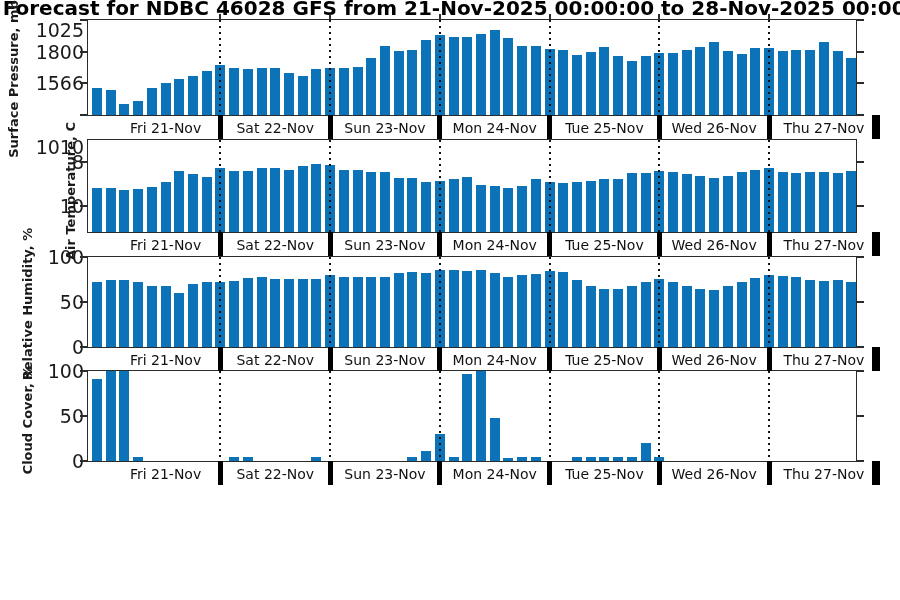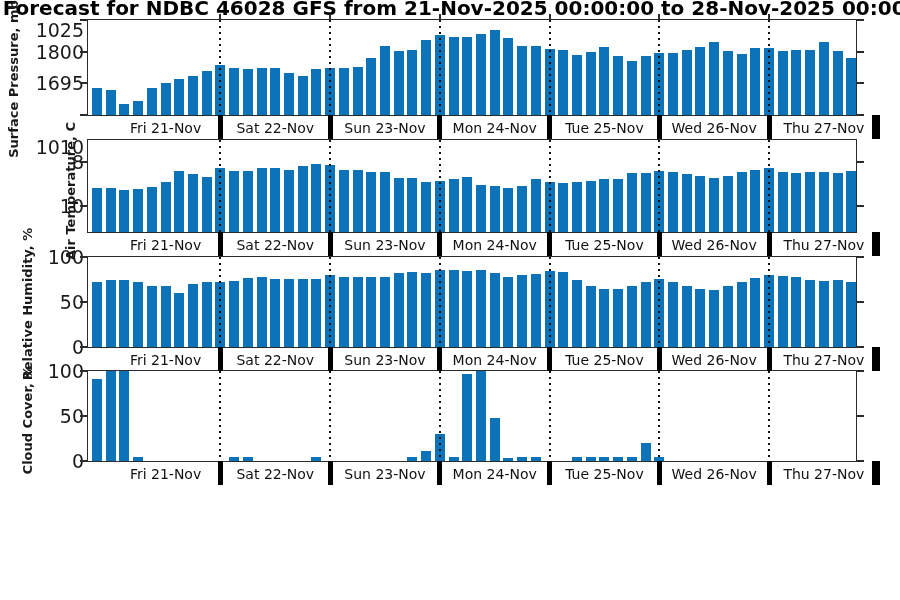--- a/index.html
+++ b/index.html
@@ -118,21 +118,21 @@
       <div class="tick" style="left: 548.571px; top: 13.5px; width: 2px; height: 5px;"></div>
       <div class="gridline" style="left: 658.286px; top: 20px; height: 95px;"></div>
       <div class="tick" style="left: 658.286px; top: 13.5px; width: 2px; height: 5px;"></div>
       <div class="gridline" style="left: 768px; top: 20px; height: 95px;"></div>
       <div class="tick" style="left: 768px; top: 13.5px; width: 2px; height: 5px;"></div>
       <div class="tick" style="left: 80px; top: 114px; width: 7px; height: 2px;"></div>
       <div class="tick" style="left: 857px; top: 114px; width: 7px; height: 2px;"></div>
       <div class="ytick-label" style="top: 104px; margin-top: 32px;">1010</div>
       <div class="tick" style="left: 80px; top: 82.3333px; width: 7px; height: 2px;"></div>
       <div class="tick" style="left: 857px; top: 82.3333px; width: 7px; height: 2px;"></div>
-      <div class="ytick-label" style="top: 72.3333px;">1695</div>
+      <div class="ytick-label" style="top: 72.3333px;">1566</div>
       <div class="tick" style="left: 80px; top: 50.6667px; width: 7px; height: 2px;"></div>
       <div class="tick" style="left: 857px; top: 50.6667px; width: 7px; height: 2px;"></div>
       <div class="ytick-label" style="top: 40.6667px;">1800</div>
       <div class="tick" style="left: 80px; top: 19px; width: 7px; height: 2px;"></div>
       <div class="tick" style="left: 857px; top: 19px; width: 7px; height: 2px;"></div>
       <div class="ytick-label" style="top: 19px;">1025</div>
       <div class="day-label" style="left: 165.571px; top: 118px;">Fri 21-Nov</div>
       <div class="day-label" style="left: 275.286px; top: 118px;">Sat 22-Nov</div>
       <div class="day-label" style="left: 385px; top: 118px;">Sun 23-Nov</div>
       <div class="day-label" style="left: 494.714px; top: 118px;">Mon 24-Nov</div>

